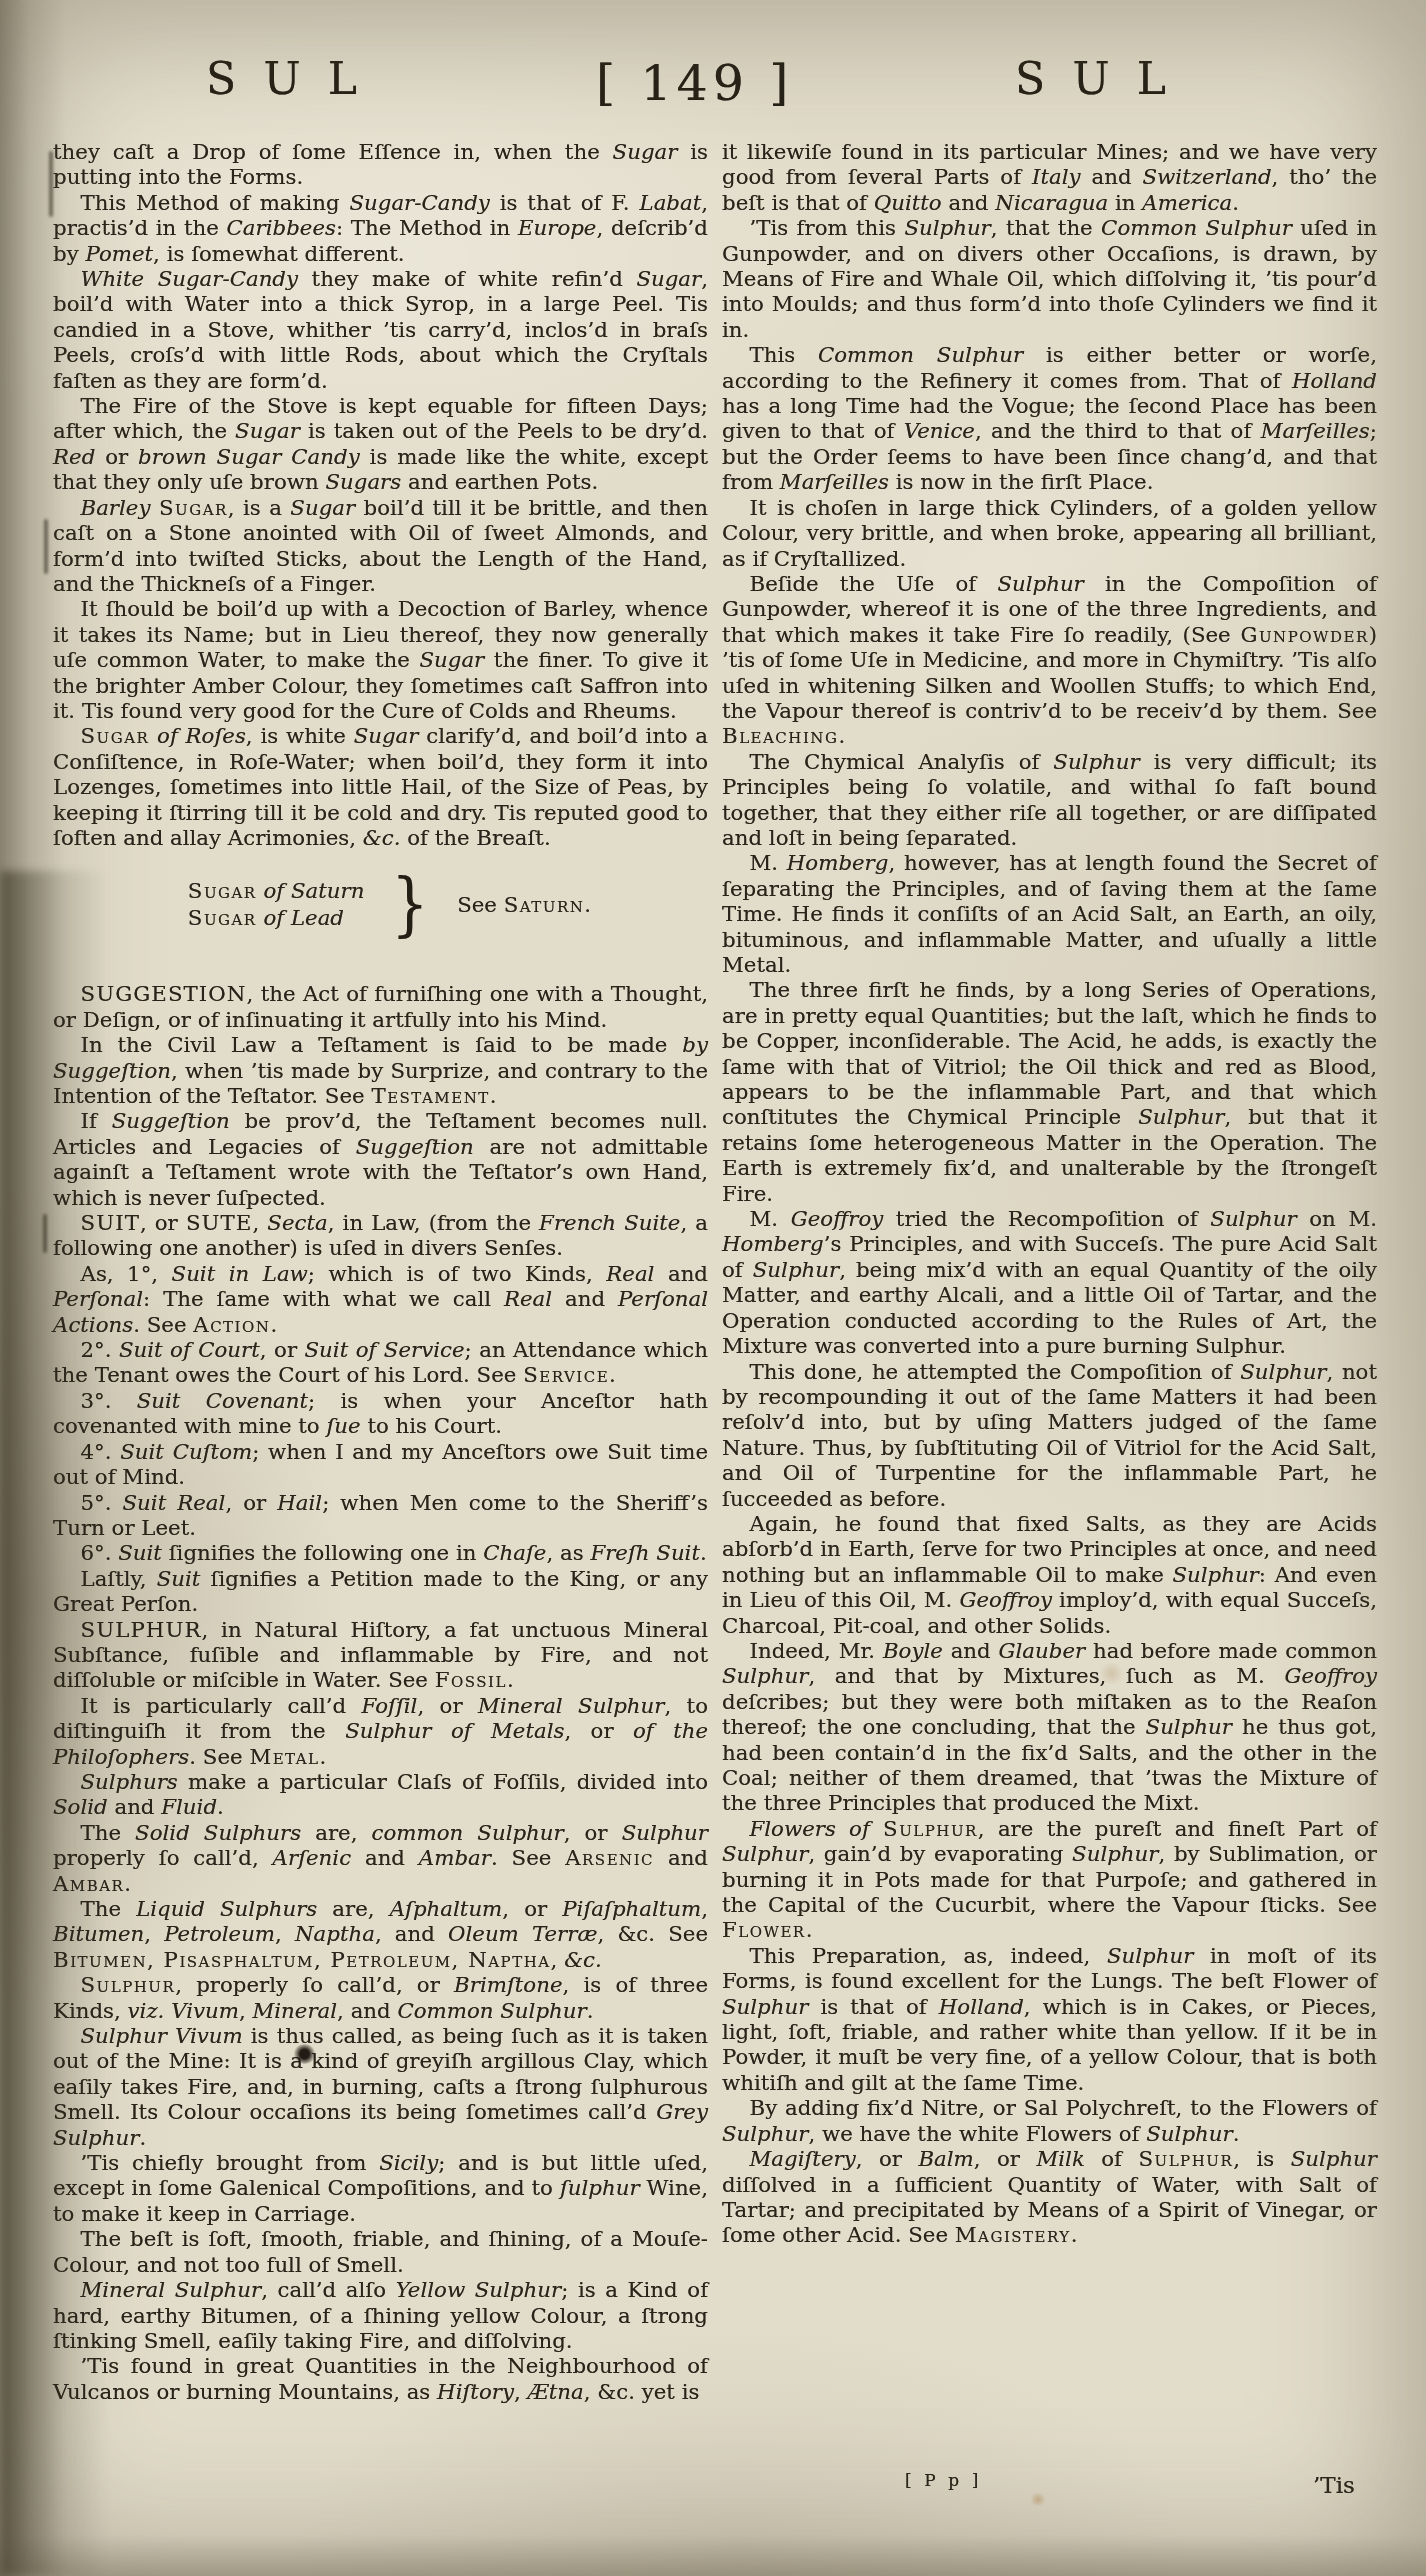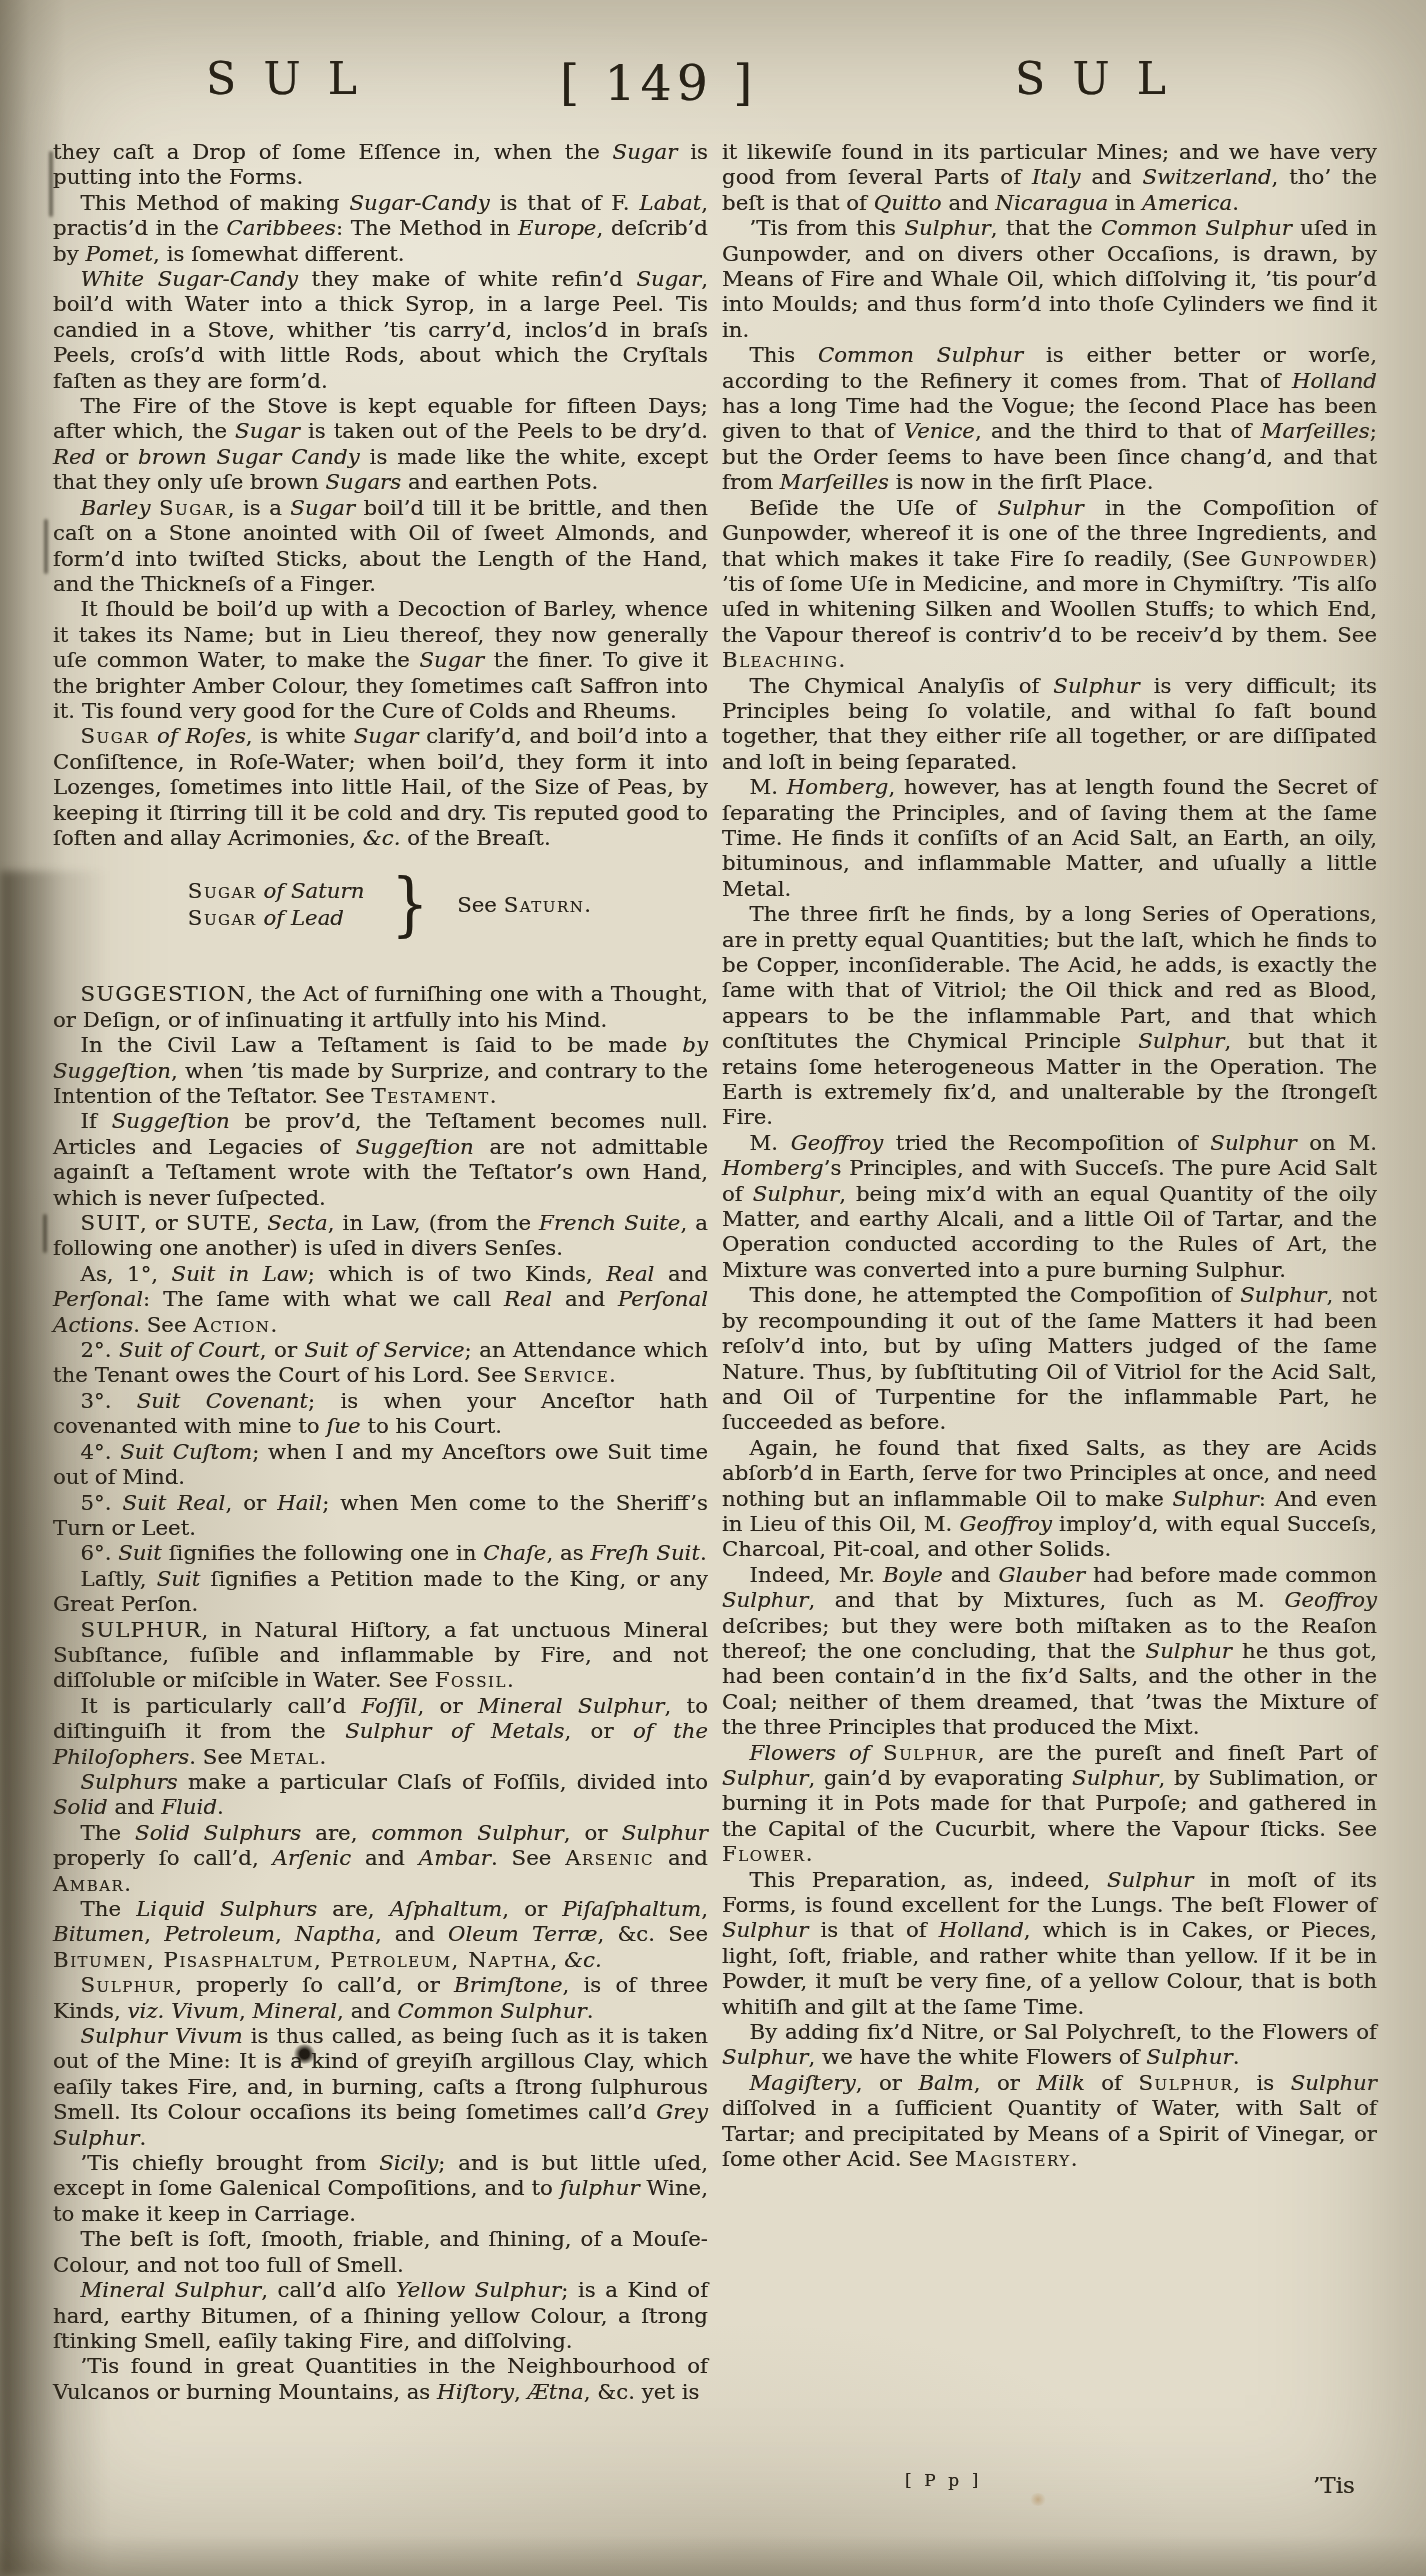--- a/index.html
+++ b/index.html
@@ -31,21 +31,21 @@
     background:radial-gradient(circle, rgba(22,17,10,0.95) 0 30%, rgba(22,17,10,0) 72%); }
   .blot.b2 { left:1029px; top:2493px; width:18px; height:13.3px;
     background:radial-gradient(circle, rgba(176,122,58,0.40), rgba(176,122,58,0) 70%); }
   .blot.b3 { left:1098px; top:1663px; width:27px; height:21.3px;
     background:radial-gradient(circle, rgba(150,110,60,0.22), rgba(150,110,60,0) 70%); }
 
   .hdr { position:absolute; top:57px; font-size:44px; line-height:1; letter-spacing:0.62em;
     color:#241f15; text-shadow:0 0 0.5px rgba(36,31,21,0.7); }
   .hdr-left  { left:206px; }
   .hdr-right { left:1015px; }
-  .hdr-page  { position:absolute; top:59px; left:560px; font-size:49px; line-height:1; letter-spacing:0.10em;
+  .hdr-page  { position:absolute; top:59px; left:596px; font-size:49px; line-height:1; letter-spacing:0.10em;
     color:#241f15; text-shadow:0 0 0.5px rgba(36,31,21,0.7); }
 
   .col { position:absolute; top:139px; width:655px; font-size:21.3px; line-height:25.4px;
     text-align:justify; text-shadow:0 0 0.4px rgba(41,35,26,0.55); }
   .col-left  { left:53px; }
   .col-right { left:722px; }
   .para { margin:0; }
   .para.indent { text-indent:27.5px; }
 
   .seg-r  { }
@@ -108,20 +108,21 @@
       <p class="para indent"><span class="seg-i">Sulphur Vivum</span><span class="seg-r"> is thus called, as being ſuch as it is taken out of the Mine: It is a kind of greyiſh argillous Clay, which eaſily takes Fire, and, in burning, caſts a ſtrong ſulphurous Smell. Its Colour occaſions its being ſometimes call’d </span><span class="seg-i">Grey Sulphur</span><span class="seg-r">.</span></p>
       <p class="para indent"><span class="seg-r">’Tis chiefly brought from </span><span class="seg-i">Sicily</span><span class="seg-r">; and is but little uſed, except in ſome Galenical Compoſitions, and to </span><span class="seg-i">ſulphur</span><span class="seg-r"> Wine, to make it keep in Carriage.</span></p>
       <p class="para indent"><span class="seg-r">The beſt is ſoft, ſmooth, friable, and ſhining, of a Mouſe-Colour, and not too full of Smell.</span></p>
       <p class="para indent"><span class="seg-i">Mineral Sulphur</span><span class="seg-r">, call’d alſo </span><span class="seg-i">Yellow Sulphur</span><span class="seg-r">; is a Kind of hard, earthy Bitumen, of a ſhining yellow Colour, a ſtrong ſtinking Smell, eaſily taking Fire, and diſſolving.</span></p>
       <p class="para indent"><span class="seg-r">’Tis found in great Quantities in the Neighbourhood of Vulcanos or burning Mountains, as </span><span class="seg-i">Hiſtory</span><span class="seg-r">, </span><span class="seg-i">Ætna</span><span class="seg-r">, &amp;c. yet is</span></p>
     </div>
   <div class="col col-right">
       <p class="para"><span class="seg-r">it likewiſe found in its particular Mines; and we have very good from ſeveral Parts of </span><span class="seg-i">Italy</span><span class="seg-r"> and </span><span class="seg-i">Switzerland</span><span class="seg-r">, tho’ the beſt is that of </span><span class="seg-i">Quitto</span><span class="seg-r"> and </span><span class="seg-i">Nicaragua</span><span class="seg-r"> in </span><span class="seg-i">America</span><span class="seg-r">.</span></p>
       <p class="para indent"><span class="seg-r">’Tis from this </span><span class="seg-i">Sulphur</span><span class="seg-r">, that the </span><span class="seg-i">Common Sulphur</span><span class="seg-r"> uſed in Gunpowder, and on divers other Occaſions, is drawn, by Means of Fire and Whale Oil, which diſſolving it, ’tis pour’d into Moulds; and thus form’d into thoſe Cylinders we find it in.</span></p>
       <p class="para indent"><span class="seg-r">This </span><span class="seg-i">Common Sulphur</span><span class="seg-r"> is either better or worſe, according to the Refinery it comes from. That of </span><span class="seg-i">Holland</span><span class="seg-r"> has a long Time had the Vogue; the ſecond Place has been given to that of </span><span class="seg-i">Venice</span><span class="seg-r">, and the third to that of </span><span class="seg-i">Marſeilles</span><span class="seg-r">; but the Order ſeems to have been ſince chang’d, and that from </span><span class="seg-i">Marſeilles</span><span class="seg-r"> is now in the firſt Place.</span></p>
+      <p class="para indent"><span class="seg-r">It is choſen in large thick Cylinders, of a golden yellow Colour, very brittle, and when broke, appearing all brilliant, as if Cryſtallized.</span></p>
       <p class="para indent"><span class="seg-r">Beſide the Uſe of </span><span class="seg-i">Sulphur</span><span class="seg-r"> in the Compoſition of Gunpowder, whereof it is one of the three Ingredients, and that which makes it take Fire ſo readily, (See </span><span class="seg-sc">Gunpowder</span><span class="seg-r">) ’tis of ſome Uſe in Medicine, and more in Chymiſtry. ’Tis alſo uſed in whitening Silken and Woollen Stuffs; to which End, the Vapour thereof is contriv’d to be receiv’d by them. See </span><span class="seg-sc">Bleaching</span><span class="seg-r">.</span></p>
       <p class="para indent"><span class="seg-r">The Chymical Analyſis of </span><span class="seg-i">Sulphur</span><span class="seg-r"> is very difficult; its Principles being ſo volatile, and withal ſo faſt bound together, that they either riſe all together, or are diſſipated and loſt in being ſeparated.</span></p>
       <p class="para indent"><span class="seg-r">M. </span><span class="seg-i">Homberg</span><span class="seg-r">, however, has at length found the Secret of ſeparating the Principles, and of ſaving them at the ſame Time. He finds it conſiſts of an Acid Salt, an Earth, an oily, bituminous, and inflammable Matter, and uſually a little Metal.</span></p>
       <p class="para indent"><span class="seg-r">The three firſt he finds, by a long Series of Operations, are in pretty equal Quantities; but the laſt, which he finds to be Copper, inconſiderable. The Acid, he adds, is exactly the ſame with that of Vitriol; the Oil thick and red as Blood, appears to be the inflammable Part, and that which conſtitutes the Chymical Principle </span><span class="seg-i">Sulphur</span><span class="seg-r">, but that it retains ſome heterogeneous Matter in the Operation. The Earth is extremely fix’d, and unalterable by the ſtrongeſt Fire.</span></p>
       <p class="para indent"><span class="seg-r">M. </span><span class="seg-i">Geoffroy</span><span class="seg-r"> tried the Recompoſition of </span><span class="seg-i">Sulphur</span><span class="seg-r"> on M. </span><span class="seg-i">Homberg</span><span class="seg-r">’s Principles, and with Succeſs. The pure Acid Salt of </span><span class="seg-i">Sulphur</span><span class="seg-r">, being mix’d with an equal Quantity of the oily Matter, and earthy Alcali, and a little Oil of Tartar, and the Operation conducted according to the Rules of Art, the Mixture was converted into a pure burning Sulphur.</span></p>
       <p class="para indent"><span class="seg-r">This done, he attempted the Compoſition of </span><span class="seg-i">Sulphur</span><span class="seg-r">, not by recompounding it out of the ſame Matters it had been reſolv’d into, but by uſing Matters judged of the ſame Nature. Thus, by ſubſtituting Oil of Vitriol for the Acid Salt, and Oil of Turpentine for the inflammable Part, he ſucceeded as before.</span></p>
       <p class="para indent"><span class="seg-r">Again, he found that fixed Salts, as they are Acids abſorb’d in Earth, ſerve for two Principles at once, and need nothing but an inflammable Oil to make </span><span class="seg-i">Sulphur</span><span class="seg-r">: And even in Lieu of this Oil, M. </span><span class="seg-i">Geoffroy</span><span class="seg-r"> imploy’d, with equal Succeſs, Charcoal, Pit-coal, and other Solids.</span></p>
       <p class="para indent"><span class="seg-r">Indeed, Mr. </span><span class="seg-i">Boyle</span><span class="seg-r"> and </span><span class="seg-i">Glauber</span><span class="seg-r"> had before made common </span><span class="seg-i">Sulphur</span><span class="seg-r">, and that by Mixtures, ſuch as M. </span><span class="seg-i">Geoffroy</span><span class="seg-r"> deſcribes; but they were both miſtaken as to the Reaſon thereof; the one concluding, that the </span><span class="seg-i">Sulphur</span><span class="seg-r"> he thus got, had been contain’d in the fix’d Salts, and the other in the Coal; neither of them dreamed, that ’twas the Mixture of the three Principles that produced the Mixt.</span></p>
       <p class="para indent"><span class="seg-i">Flowers of </span><span class="seg-sc">Sulphur</span><span class="seg-r">, are the pureſt and fineſt Part of </span><span class="seg-i">Sulphur</span><span class="seg-r">, gain’d by evaporating </span><span class="seg-i">Sulphur</span><span class="seg-r">, by Sublimation, or burning it in Pots made for that Purpoſe; and gathered in the Capital of the Cucurbit, where the Vapour ſticks. See </span><span class="seg-sc">Flower</span><span class="seg-r">.</span></p>
       <p class="para indent"><span class="seg-r">This Preparation, as, indeed, </span><span class="seg-i">Sulphur</span><span class="seg-r"> in moſt of its Forms, is found excellent for the Lungs. The beſt Flower of </span><span class="seg-i">Sulphur</span><span class="seg-r"> is that of </span><span class="seg-i">Holland</span><span class="seg-r">, which is in Cakes, or Pieces, light, ſoft, friable, and rather white than yellow. If it be in Powder, it muſt be very fine, of a yellow Colour, that is both whitiſh and gilt at the ſame Time.</span></p>

